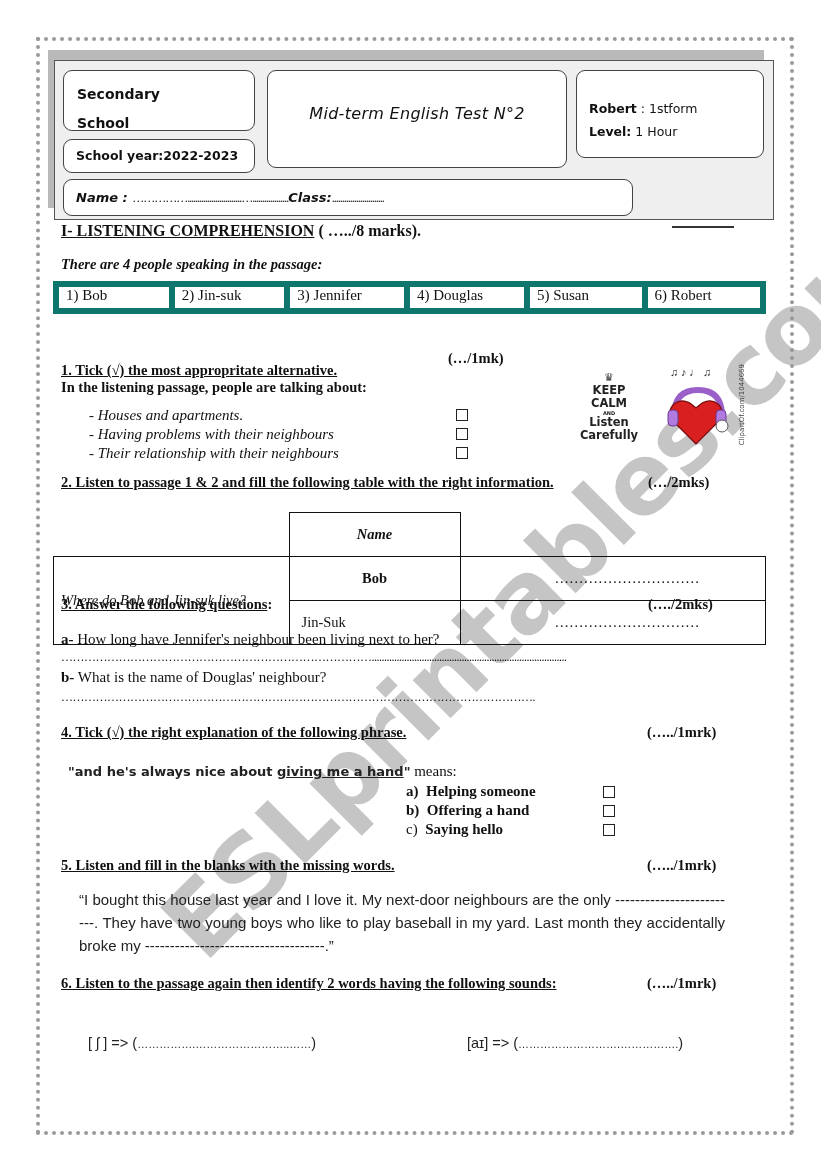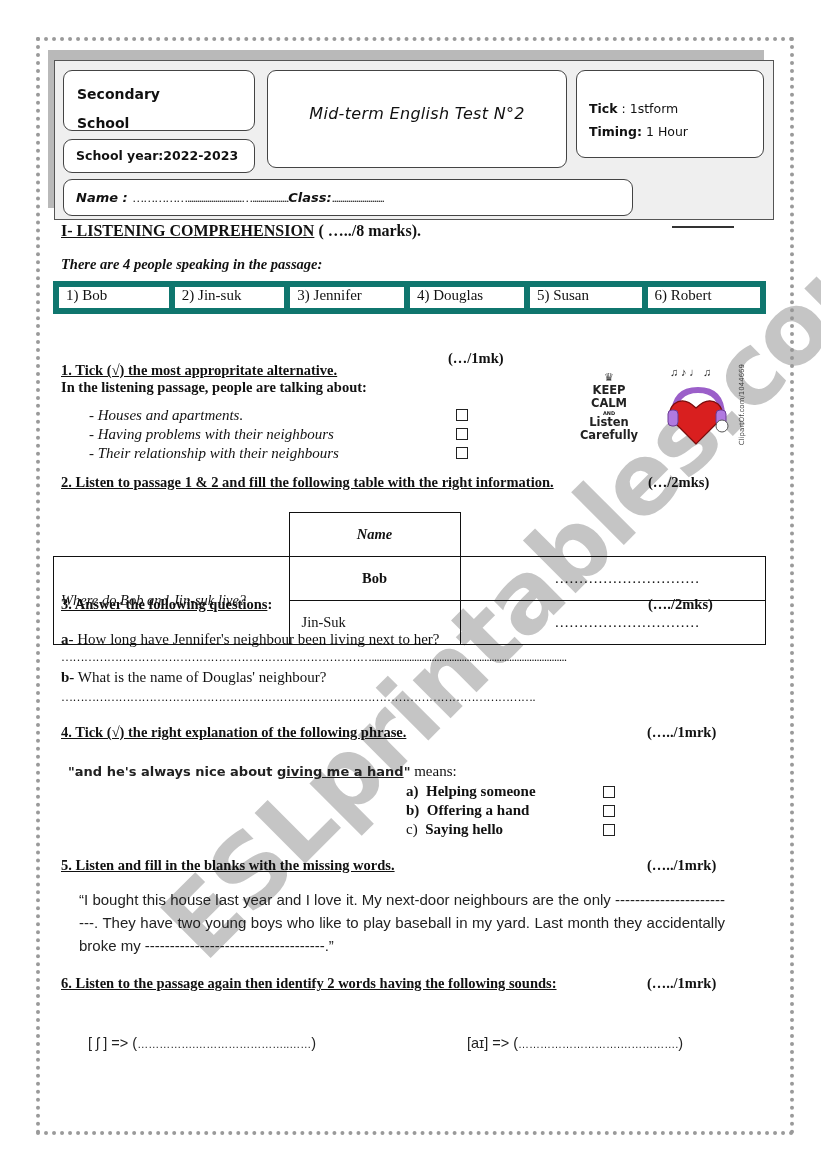--- a/index.html
+++ b/index.html
@@ -63,22 +63,22 @@
     <div>Secondary</div>
     <div>School</div>
   </div>
   <div class="hbox hb-year">
     <span>School year:2022-2023</span>
   </div>
   <div class="hbox hb-title">
     <span>Mid-term English Test N°2</span>
   </div>
   <div class="hbox hb-level">
-    <div><b>Tick</b> <span>: 1stform</span></div>
-    <div><b>Timing:</b> <span>1 Hour</span></div>
+    <div><b>Robert</b> <span>: 1stform</span></div>
+    <div><b>Level:</b> <span>1 Hour</span></div>
   </div>
   <div class="hbox hb-name">
     <span>Name  :</span>
     <span class="dots">……………...........................…..................</span><span>Class:</span><span class="dots">..........................</span>
   </div>
 </div>
 <div class="sep-line"></div>
 
 <div class="watermark">ESLprintables.com</div>
 

